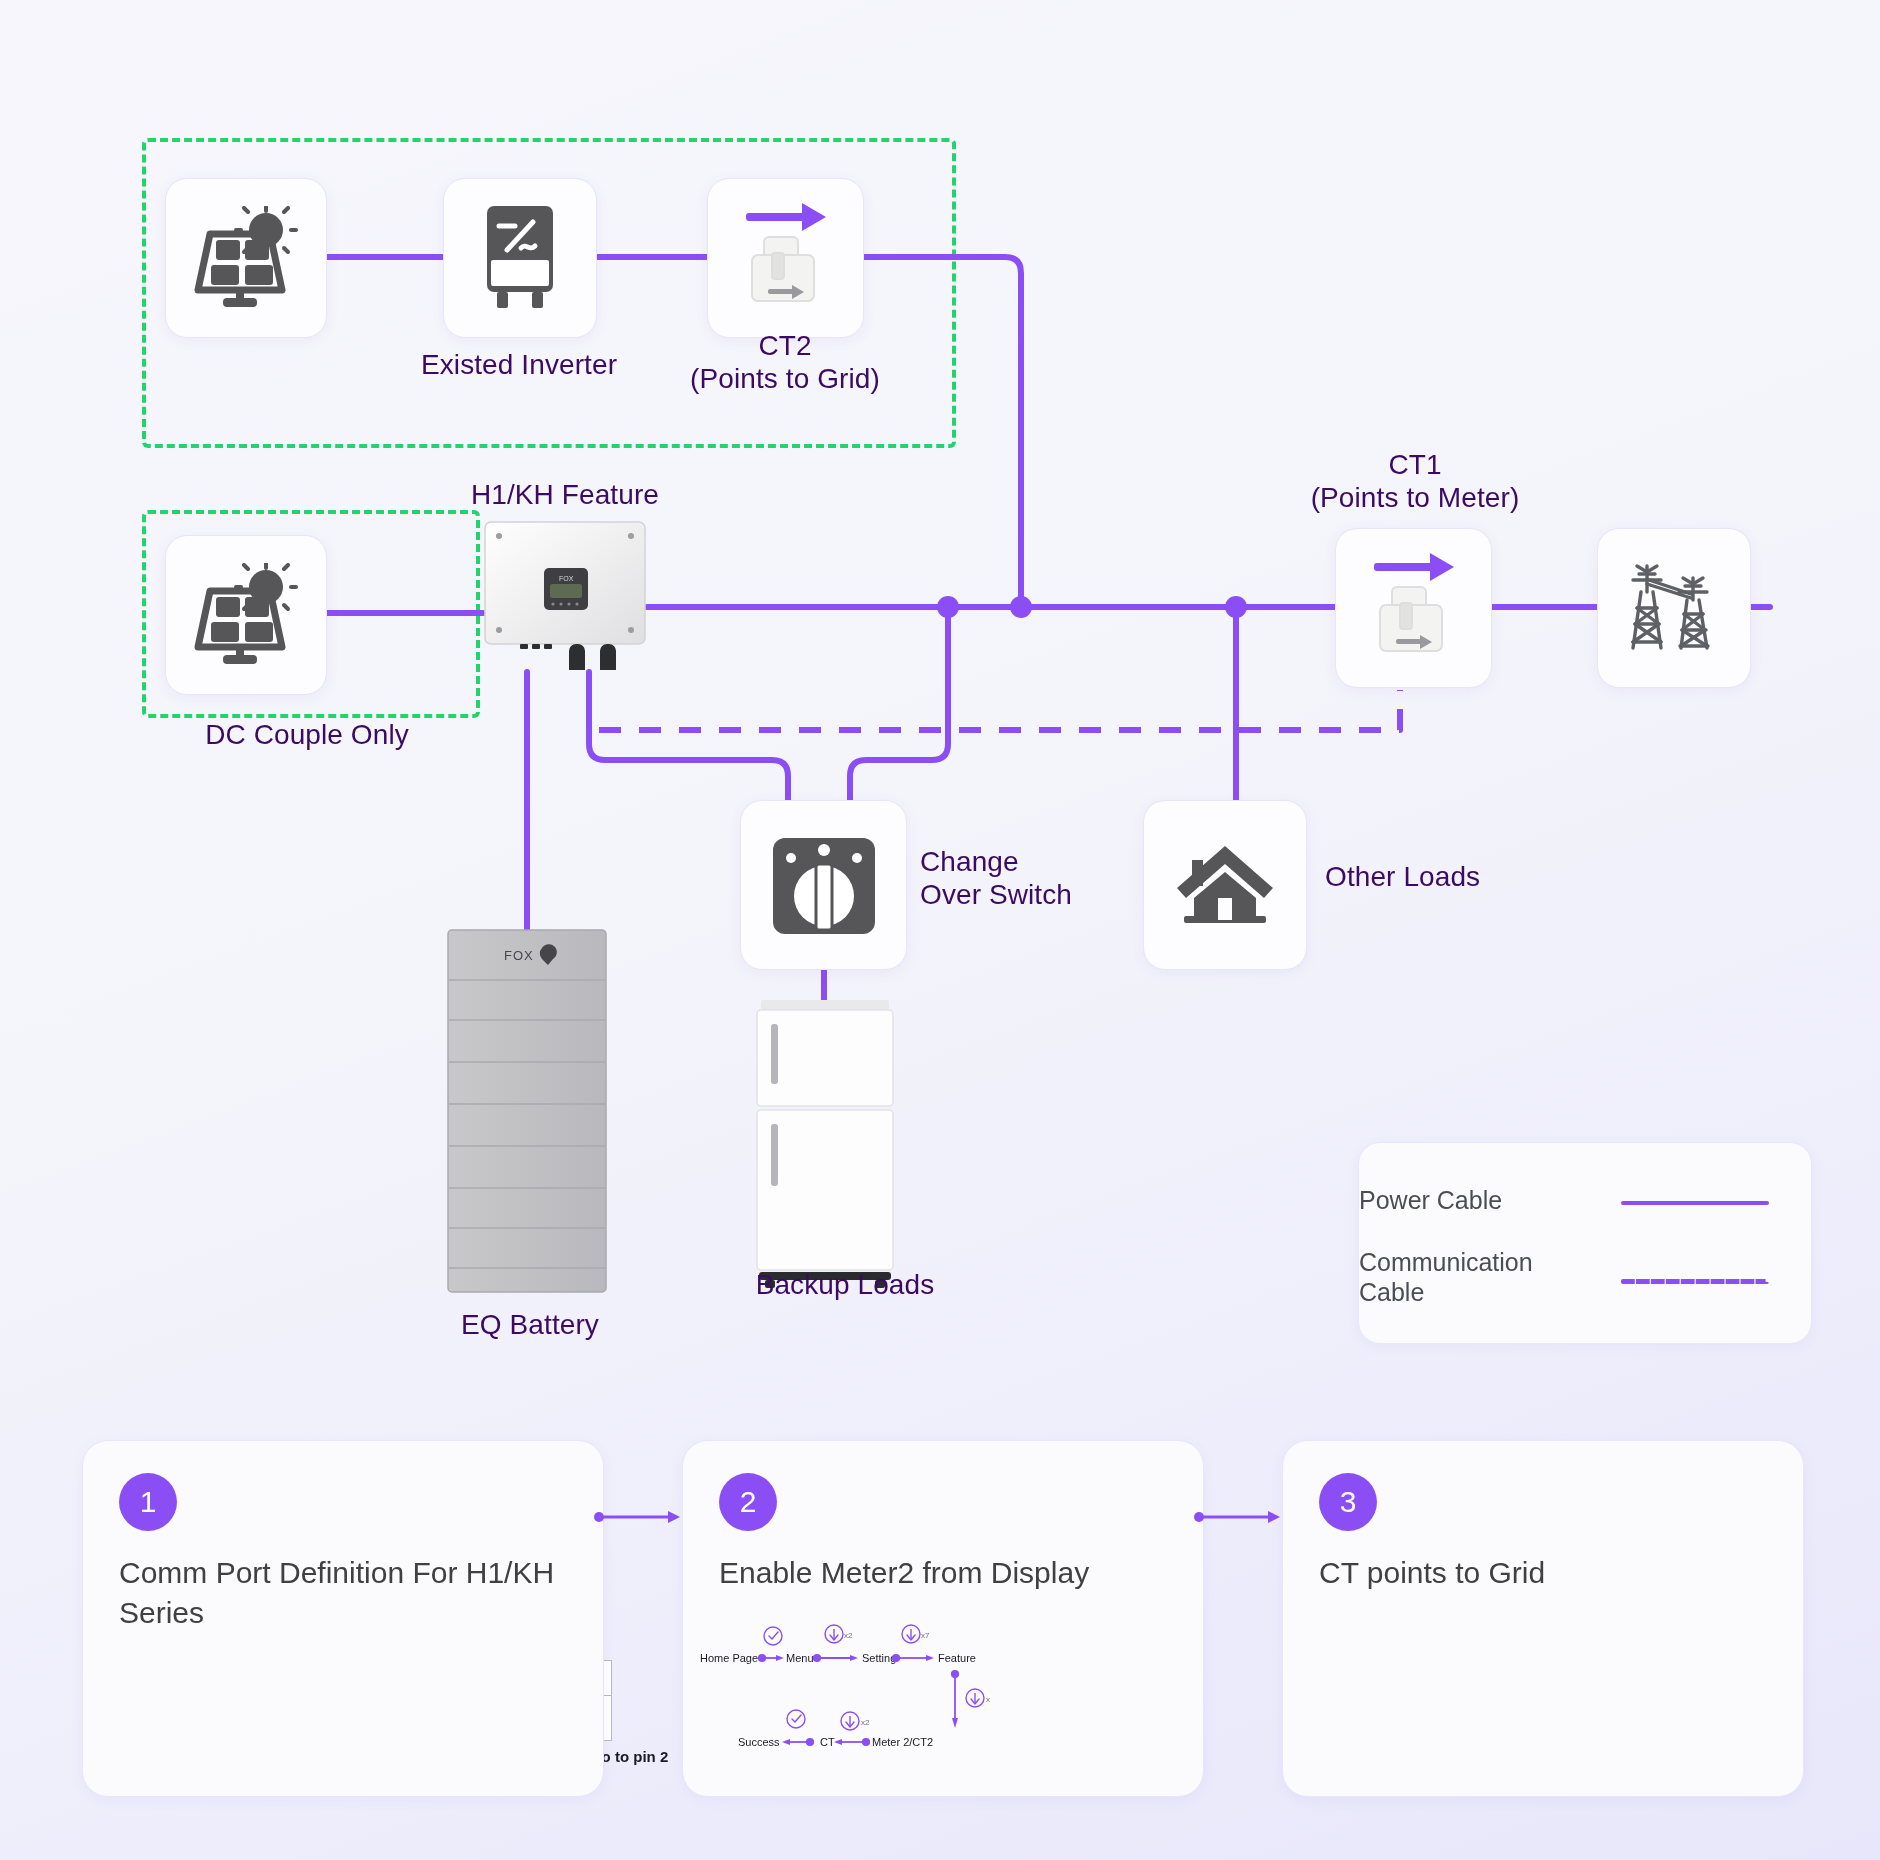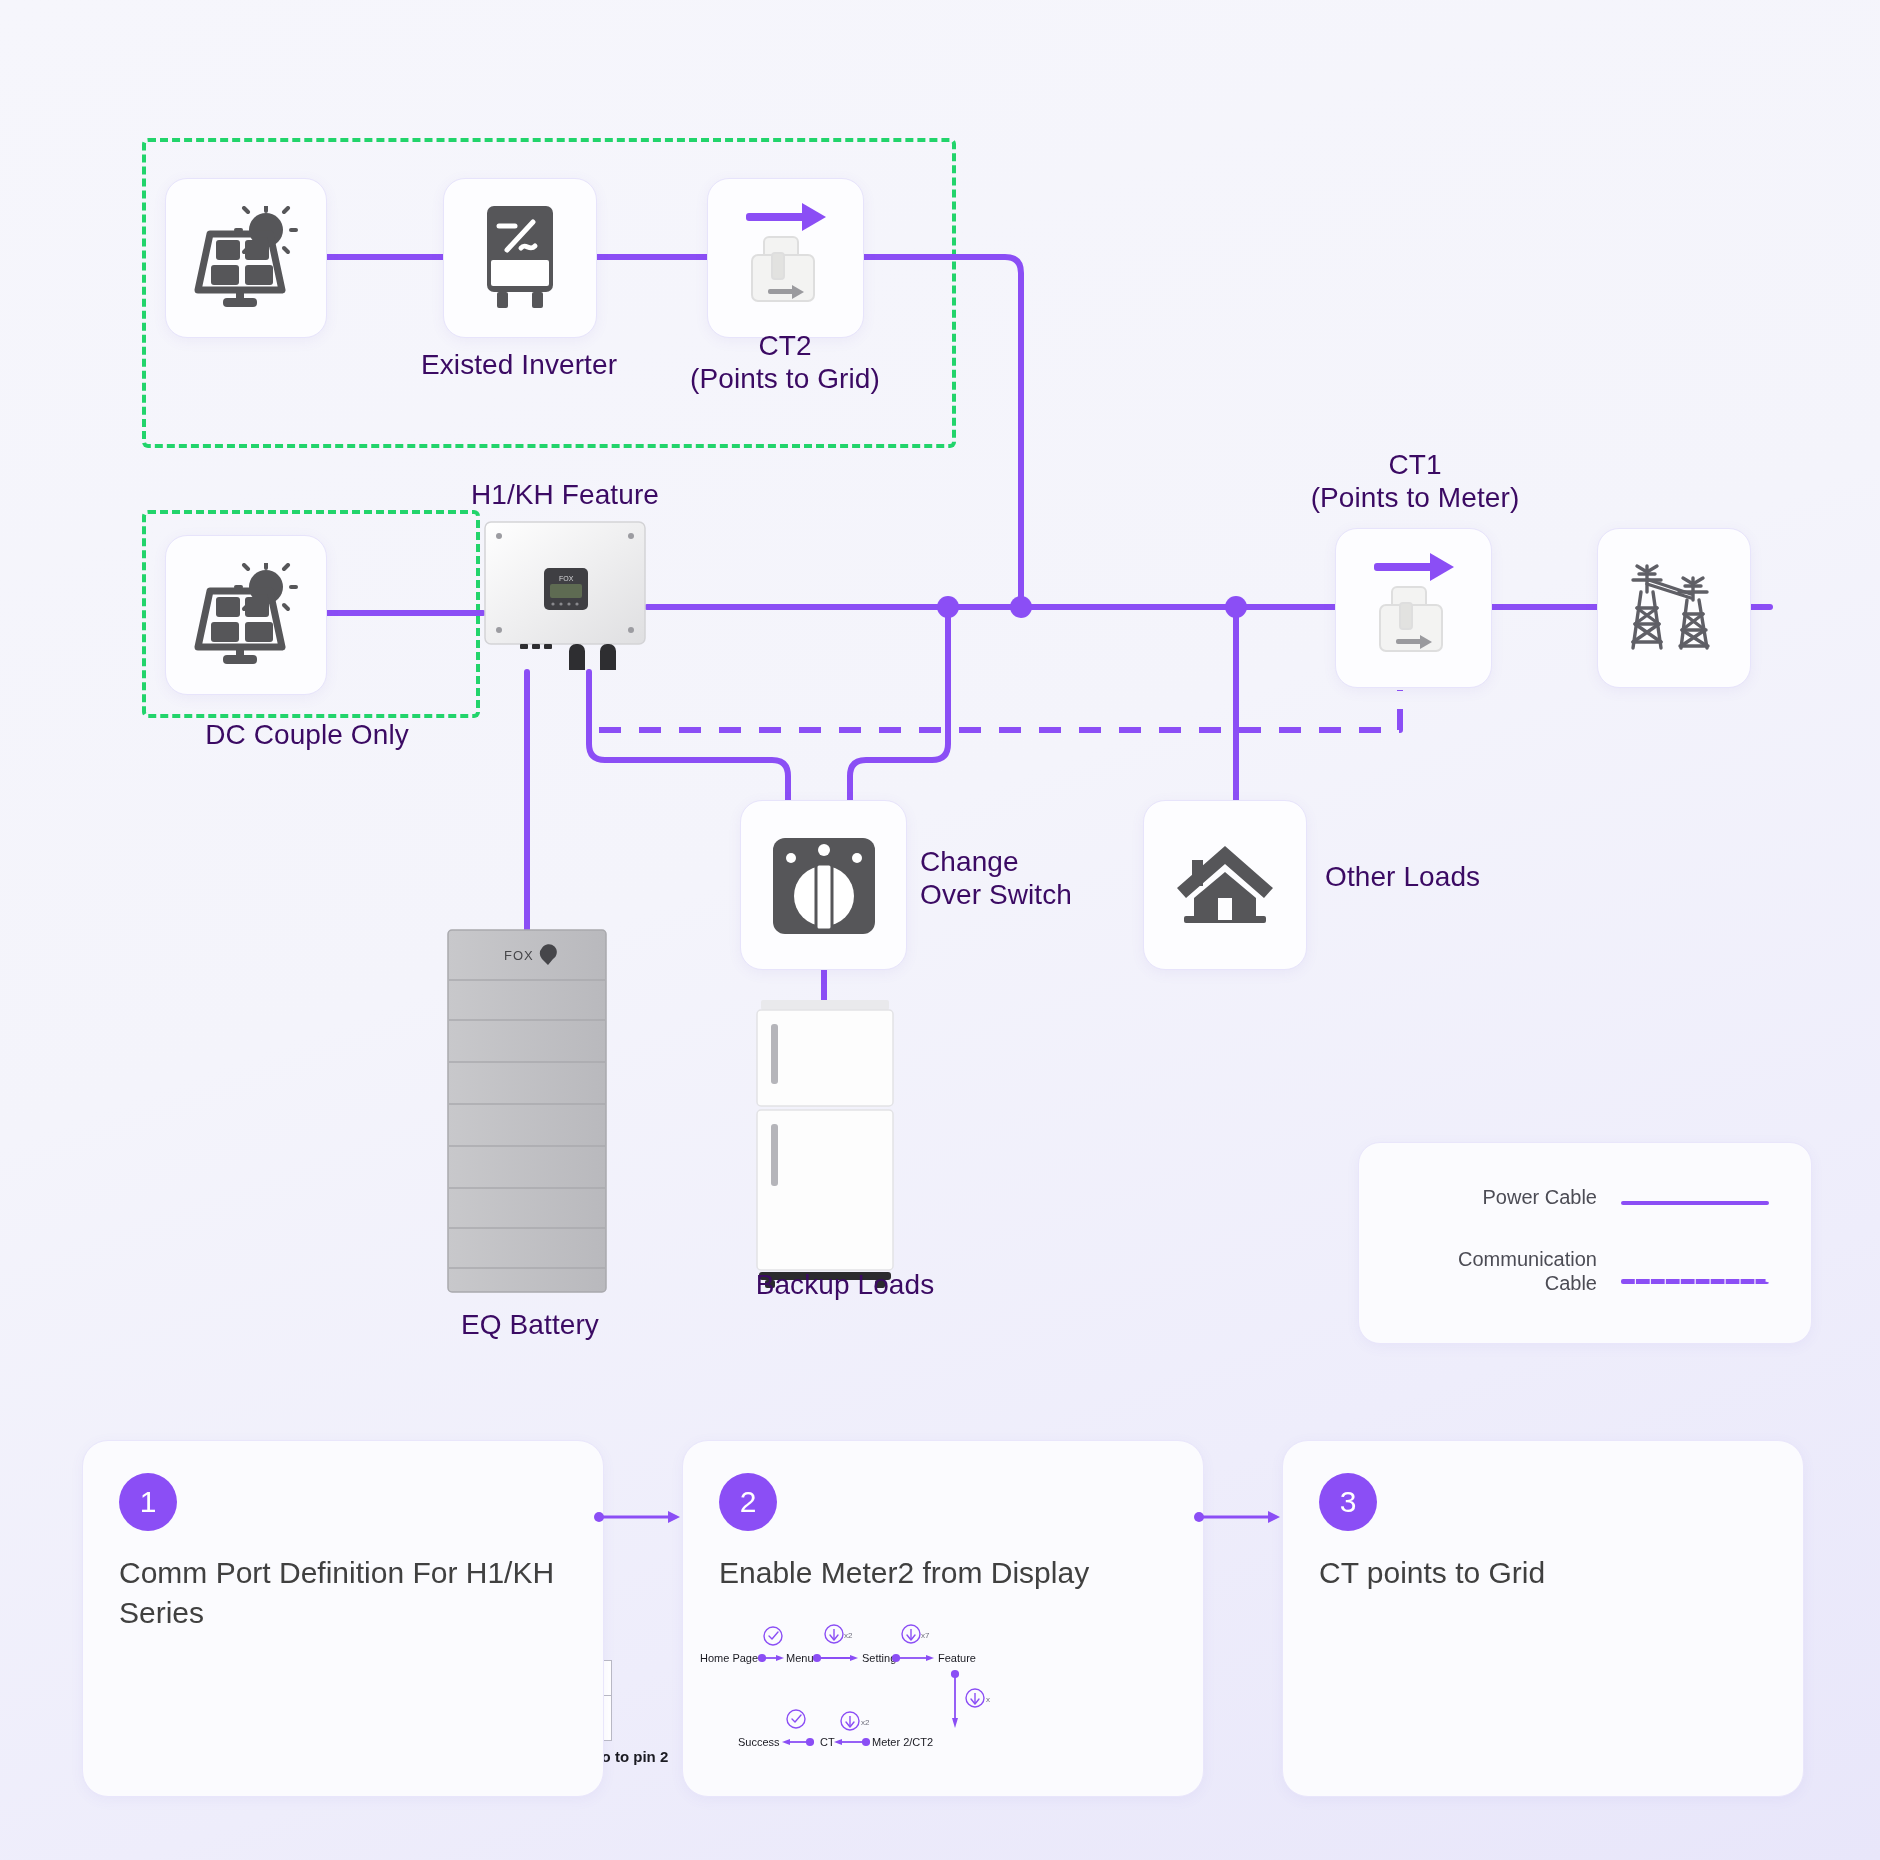--- a/index.html
+++ b/index.html
@@ -71,23 +71,23 @@
     height: 200px;
     background: #fbfbfe;
     border: 1px solid #e9e6fb;
     border-radius: 22px;
     box-shadow: 0 3px 14px rgba(110, 90, 200, .06);
     z-index: 6;
     padding: 0;
   }
   .legend-text {
     color: #4c4c55;
-    font-size: 20px;
+    font-size: 25px;
     line-height: 1.2;
-    text-align: right;
+    text-align: left;
     position: absolute;
   }
   .legend-sample {
     position: absolute;
     left: 262px;
     width: 148px;
     height: 0;
     border-top: 4px solid #8b4ef5;
     border-radius: 2px;
   }

